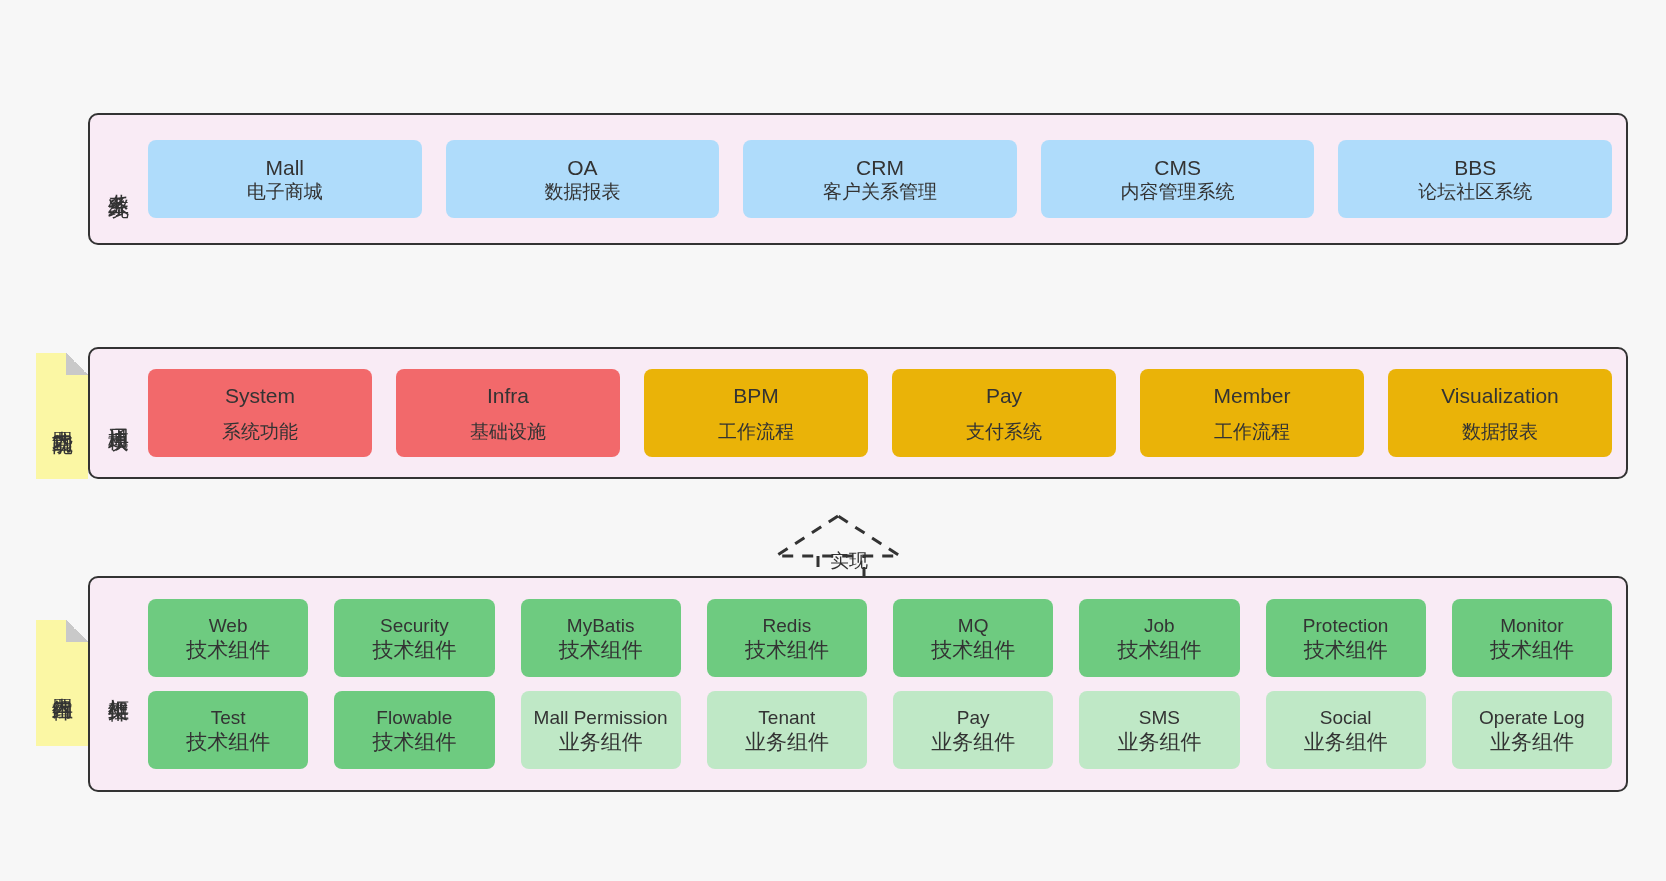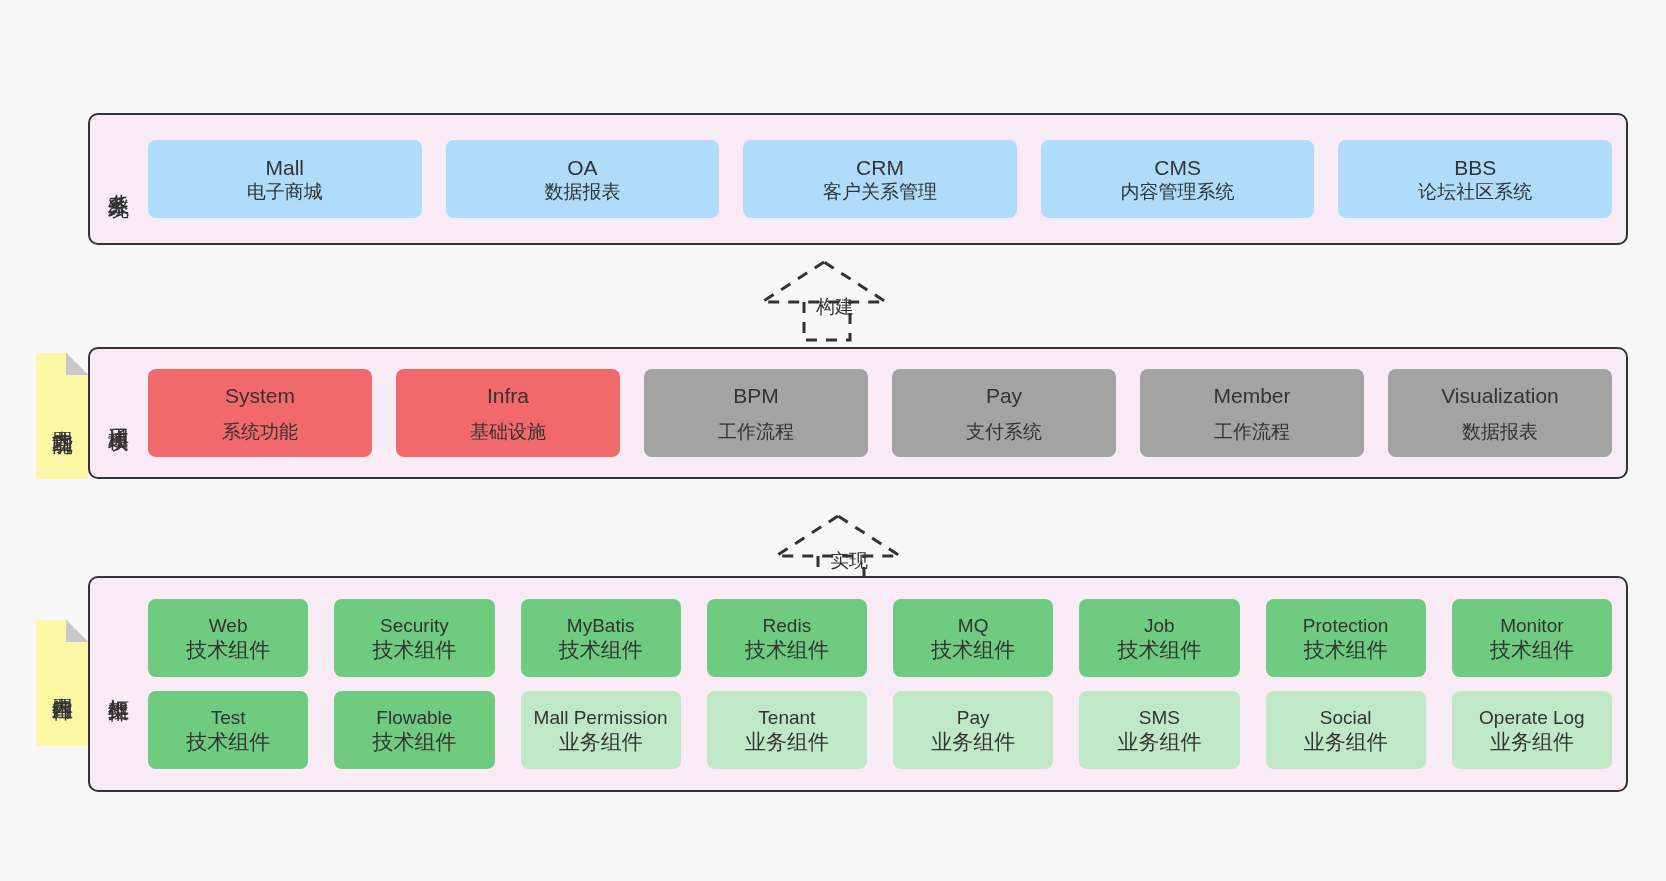--- a/index.html
+++ b/index.html
@@ -75,21 +75,21 @@
     box-sizing: border-box;
     user-select: none;
   }
   .card .t1 { font-size: 21px; }
   .card .t2 { font-size: 19px; }
   .card.small .t1 { font-size: 19px; }
   .card.small .t2 { font-size: 21px; }
 
   .c-blue       { background: #afdcfb; }
   .c-red        { background: #f2696b; }
-  .c-pink       { background: #a3a3a3; }
+  .c-pink       { background: #eab308; }
   .c-green      { background: #6ecb80; }
   .c-greenlight { background: #bfe8c6; }
 
   .h-business { height: 78px; }
   .h-common   { height: 88px; gap: 12px; }
   .h-frame    { height: 78px; }
 
   
   .note {
     position: absolute;
@@ -154,27 +154,20 @@
           <span class="t2">内容管理系统</span>
         </div>
         <div class="card c-blue h-business">
           <span class="t1">BBS</span>
           <span class="t2">论坛社区系统</span>
         </div>
       </div>
     </div>
   </div>
 
-  <div class="arrow" style="left:758px; top:258px;">
-    <svg width="140" height="86" viewBox="0 0 140 86">
-      <path d="M 66 4 L 4 44 L 128 44 Z" fill="none" stroke="#333333" stroke-width="3" stroke-dasharray="11,9" stroke-linecap="butt"></path>
-      <path d="M 46 44 L 46 82 L 92 82 L 92 44" fill="none" stroke="#333333" stroke-width="3" stroke-dasharray="11,9" stroke-linecap="butt"></path>
-    </svg>
-    <span class="arrow-label" style="left:58px; top:36px;">构建</span>
-  </div>
 
   <div class="note" style="left:36px; top:353px; width:52px; height:126px;">
     <span class="fold"></span>
     <span>内置功能</span>
   </div>
 
   <div class="layer" id="layer-common" style="left:88px; top:347px; width:1540px; height:132px;">
     <div class="layer-title">通用模块</div>
     <div class="layer-body">
       <div class="row">

